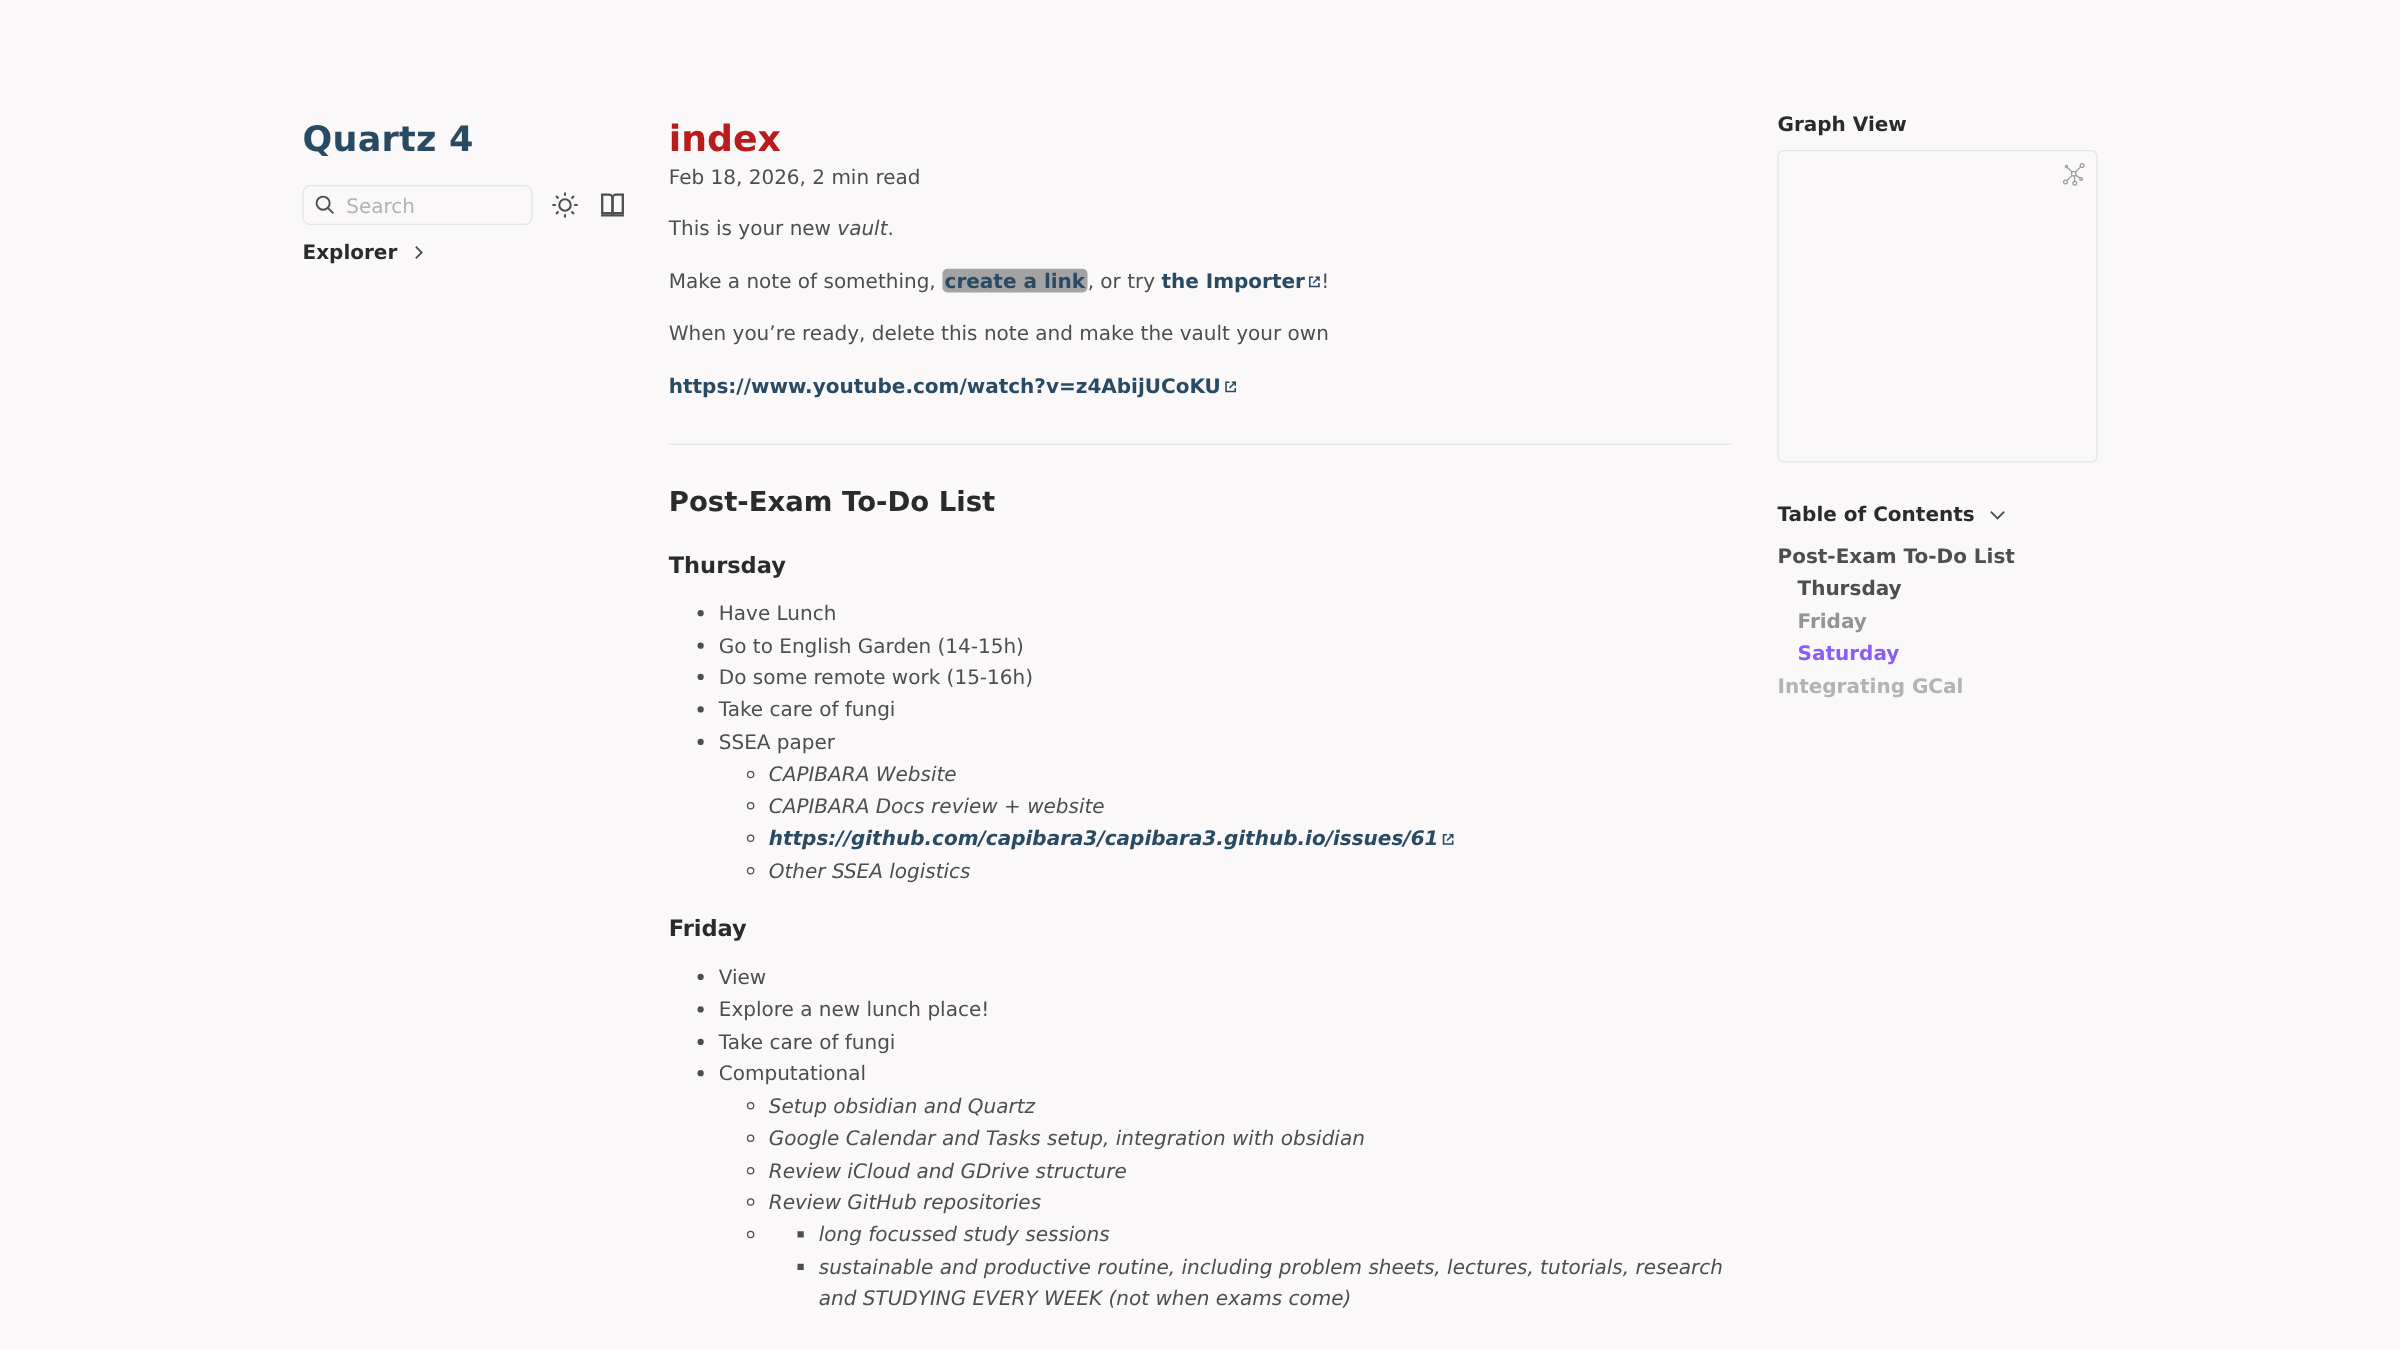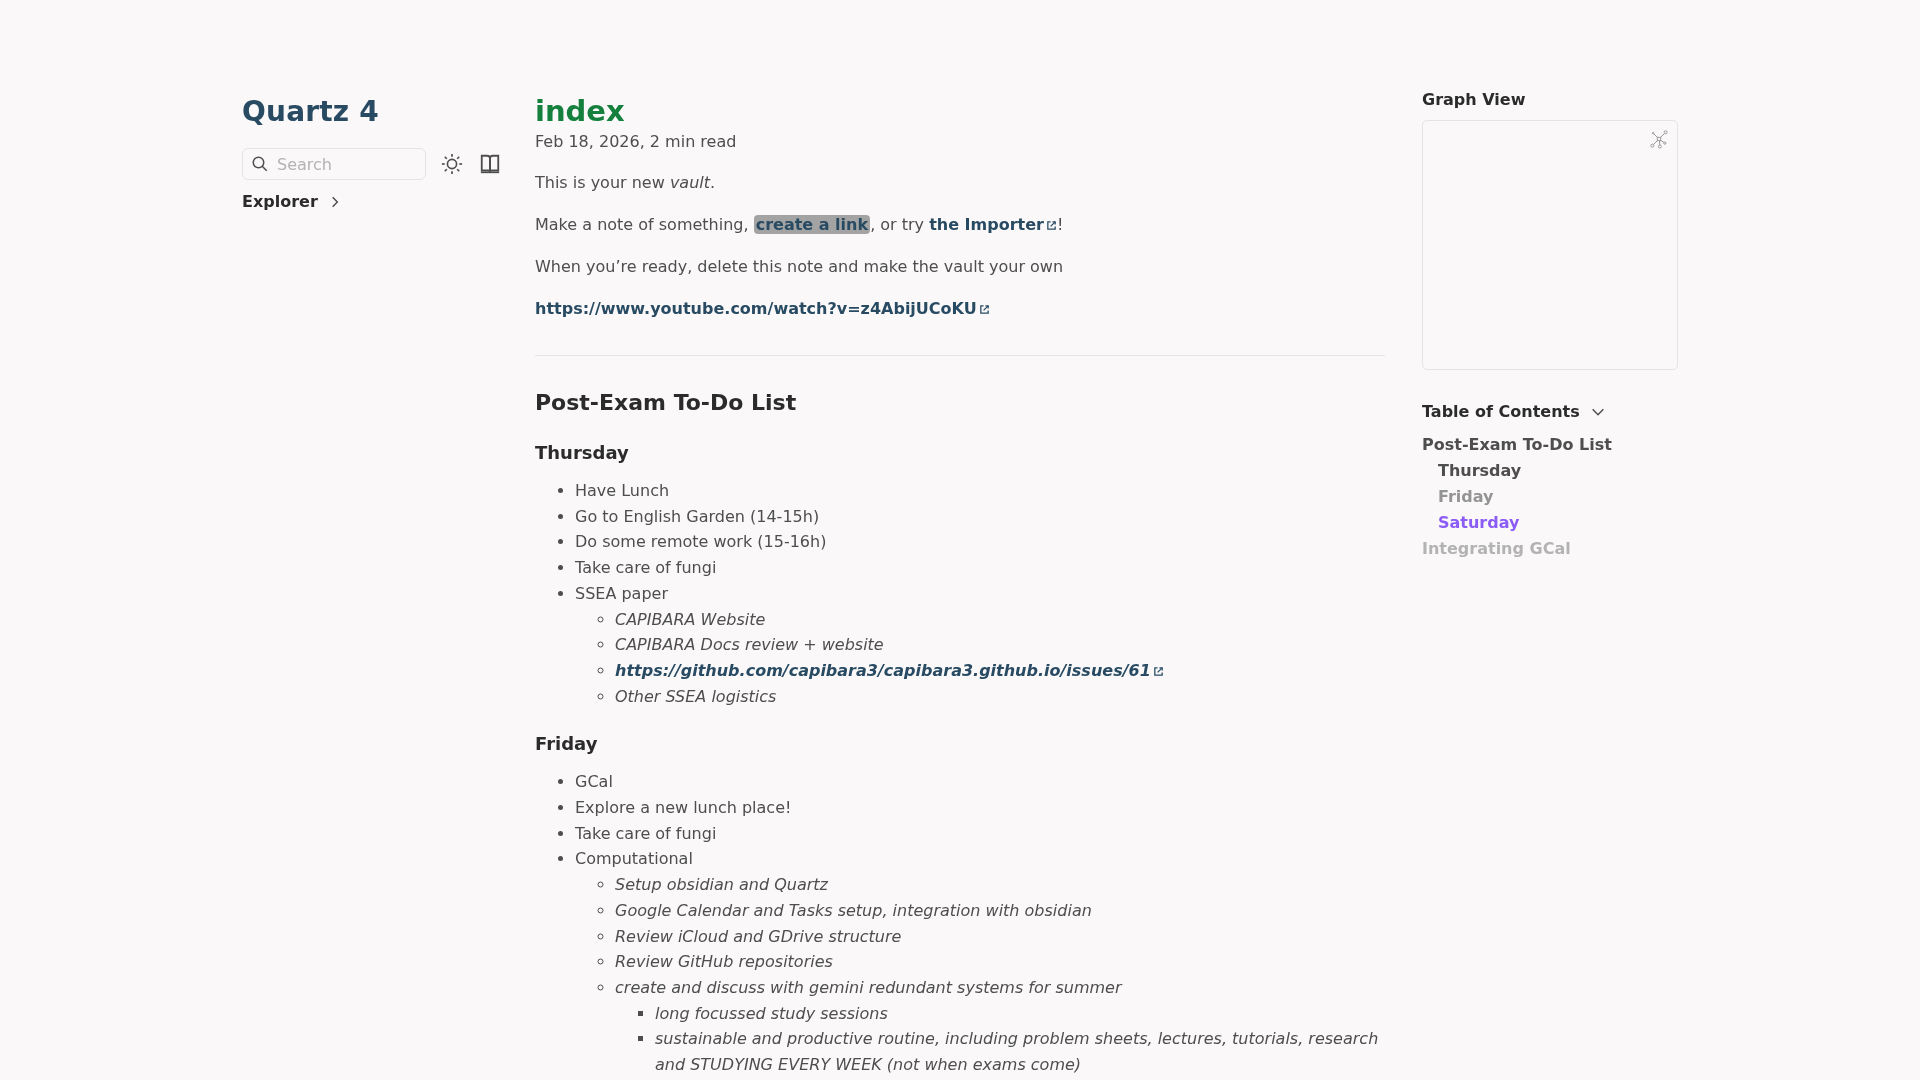--- a/index.html
+++ b/index.html
@@ -22,21 +22,21 @@
   }
   .search-box svg { width: 18px; height: 18px; }
   .search-box span { color: #b3b3b3; font-size: 16px; margin-left: 8px; }
   .icon-btn { width: 24px; height: 24px; margin-left: 14px; display: flex; align-items: center; justify-content: center; }
   .icon-btn svg { width: 22px; height: 22px; }
   .explorer { margin-top: 12px; display: flex; align-items: center; font-weight: bold; font-size: 16px; color: #2b2b2b; }
   .explorer svg { width: 14px; height: 14px; margin-left: 10px; }
 
   
   .center { position: absolute; left: 535px; top: 92px; width: 850px; }
-  .title { font-size: 29px; font-weight: bold; color: #15803d; margin: 0; line-height: 38px; }
+  .title { font-size: 29px; font-weight: bold; color: #b91c1c; margin: 0; line-height: 38px; }
   .meta { font-size: 16px; color: #4e4e4e; margin-top: 2px; }
   p { font-size: 16px; line-height: 24px; margin: 0; }
   .p1 { margin-top: 20px; }
   .pn { margin-top: 18px; }
   a.internal {
     color: #284b63; font-weight: bold; text-decoration: none;
     background: #a3a3a3; border-radius: 4px; padding: 0 2px;
   }
   a.external { color: #284b63; font-weight: bold; text-decoration: none; }
   .ext-icon { display: inline-block; width: 11px; height: 11px; margin-left: 2px; vertical-align: -1px; }
@@ -148,30 +148,30 @@
                   <path d="M7 2h3v3"></path>
                   <line x1="10" y1="2" x2="5" y2="7"></line>
                 </svg></a></li>
           <li>Other SSEA logistics</li>
         </ul>
       </li>
     </ul>
 
     <h3>Friday</h3>
     <ul>
-      <li>GCal</li>
+      <li>View</li>
       <li>Explore a new lunch place!</li>
       <li>Take care of fungi</li>
       <li><span>Computational</span>
         <ul>
           <li>Setup obsidian and Quartz</li>
           <li>Google Calendar and Tasks setup, integration with obsidian</li>
           <li>Review iCloud and GDrive structure</li>
           <li>Review GitHub repositories</li>
-          <li><span>create and discuss with gemini redundant systems for summer</span>
+          <li>
             <ul>
               <li>long focussed study sessions</li>
               <li>sustainable and productive routine, including problem sheets, lectures, tutorials, research and STUDYING EVERY WEEK (not when exams come)</li>
             </ul>
           </li>
         </ul>
       </li>
     </ul>
   </main>
 

